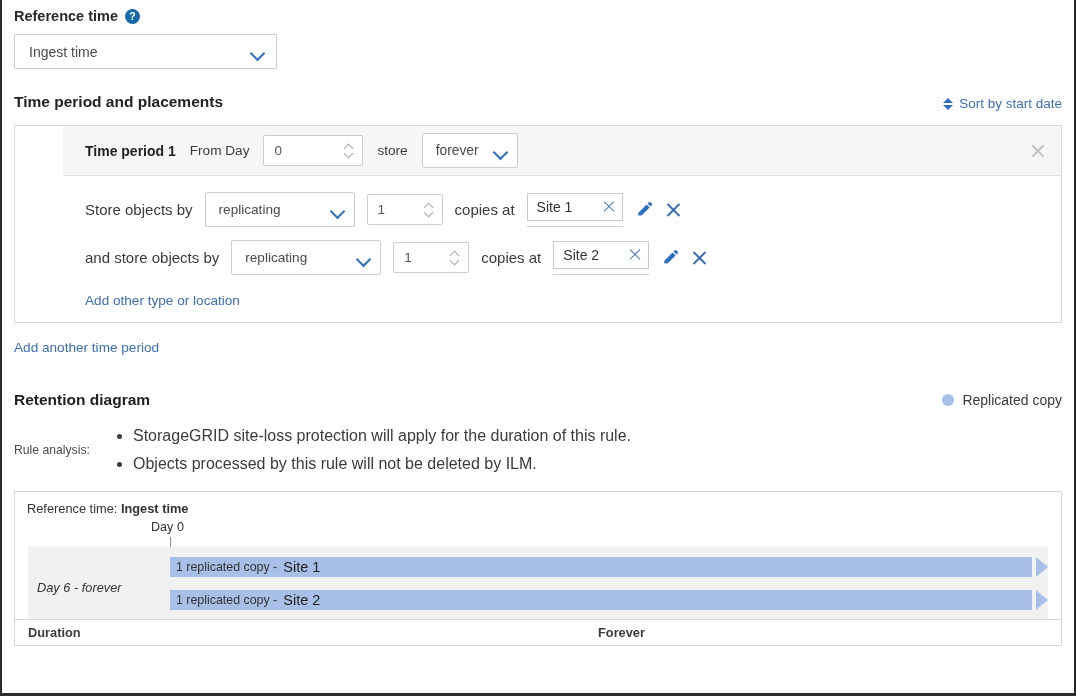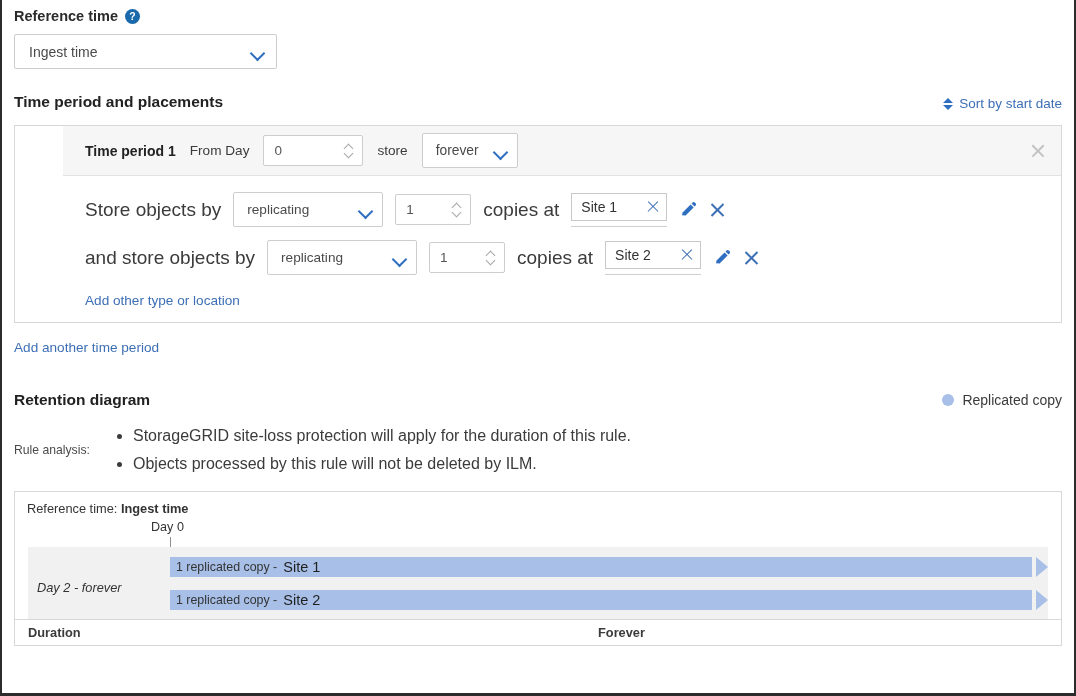--- a/index.html
+++ b/index.html
@@ -137,21 +137,21 @@
   }
   .close-x::before { transform: rotate(45deg); }
   .close-x::after  { transform: rotate(-45deg); }
 
   .tp-body { padding: 16px 0 14px 22px; }
 
   .store-row {
     display: flex; align-items: center; gap: 12px;
     margin-bottom: 13px;
   }
-  .store-label { font-size: 19px; color: #3b3b3b; white-space: nowrap; }
+  .store-label { font-size: 15px; color: #3b3b3b; white-space: nowrap; }
   .sel-replicating {
     width: 150px; height: 35px;
     border: 1px solid #cdcdcd; background: #fff; border-radius: 2px;
     display: flex; align-items: center; justify-content: space-between;
     padding: 0 8px 0 13px; font-size: 13.6px; color: #4a4a4a;
   }
   .chip-wrap {
     position: relative; display: flex; align-items: center;
     padding-bottom: 5px;
     border-bottom: 1px solid #cfcfcf;
@@ -397,21 +397,21 @@
   <div class="diagram">
     <div class="ref-time-line">
       <span>Reference time:</span>
       <b>Ingest time</b>
     </div>
 
     <div class="day0-label">Day 0</div>
     <div class="day0-rule"></div>
 
     <div class="period-panel">
-      <span class="period-text">Day 2 - forever</span>
+      <span class="period-text">Day 6 - forever</span>
     </div>
 
     <div class="bars-zone">
       <div class="bar-row">
         <div class="bar" style="background:#a8c0e8;">
           <span class="bar-label-small">1 replicated copy -</span>
           <span class="bar-label-site">Site 1</span>
         </div>
         <span class="bar-arrow" style="border-left:12px solid #a8c0e8;"></span>
       </div>

